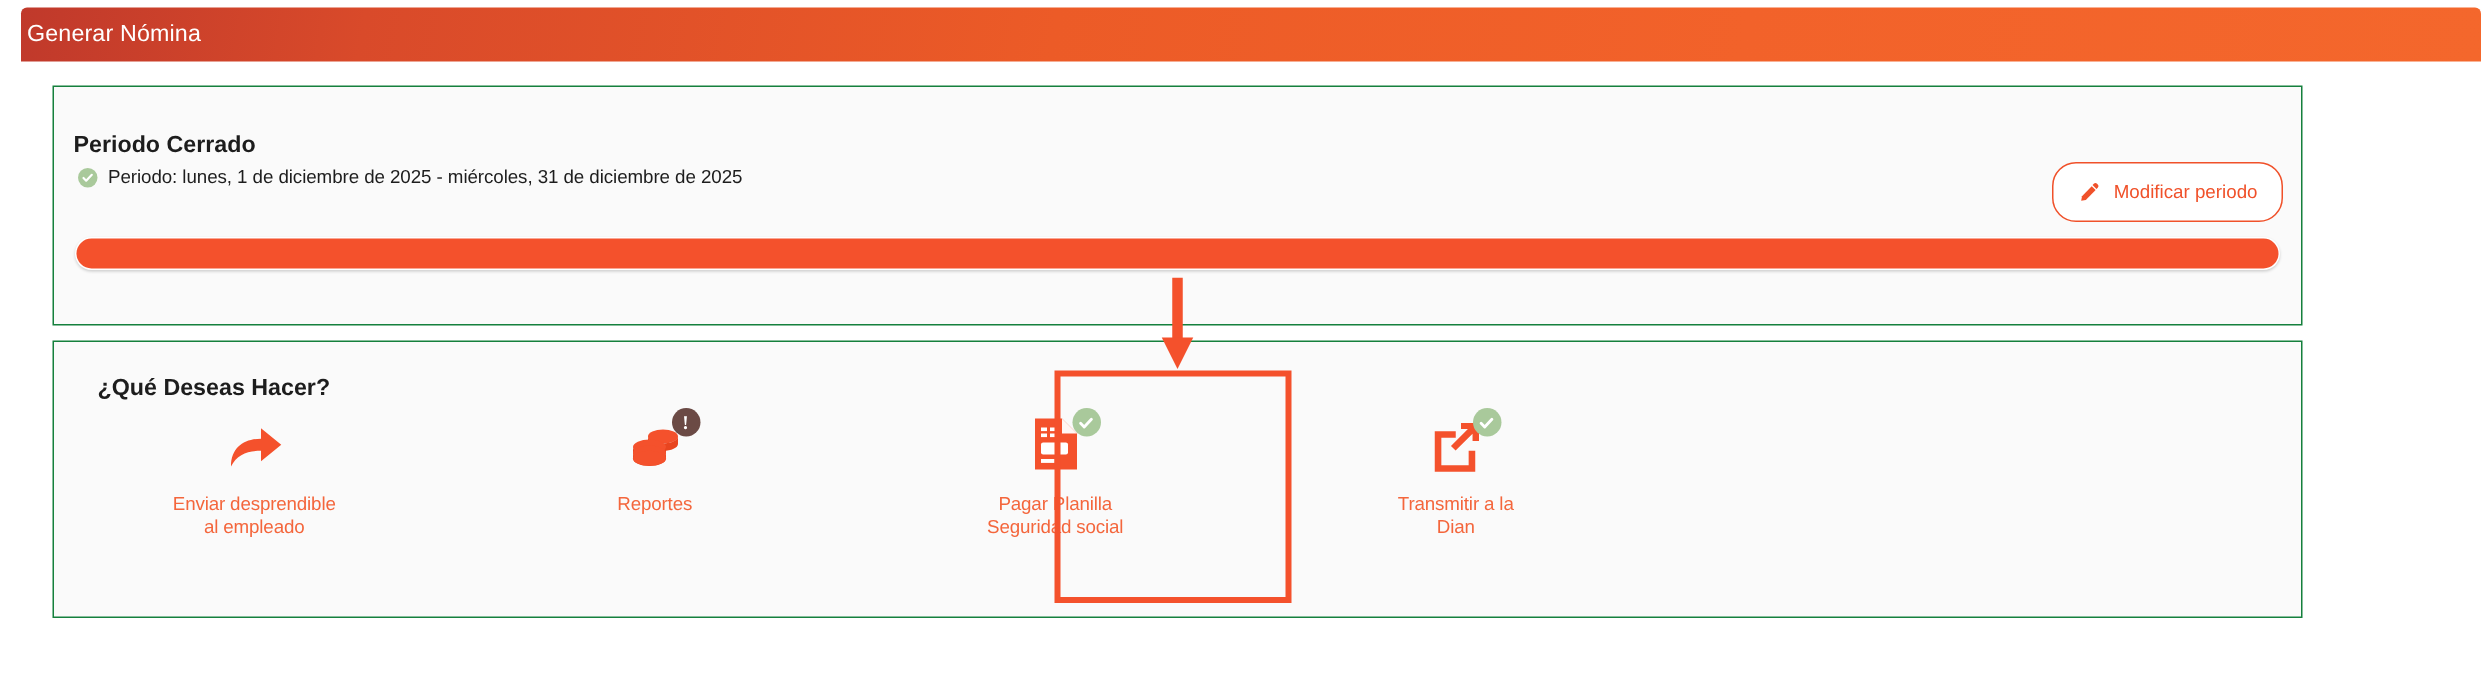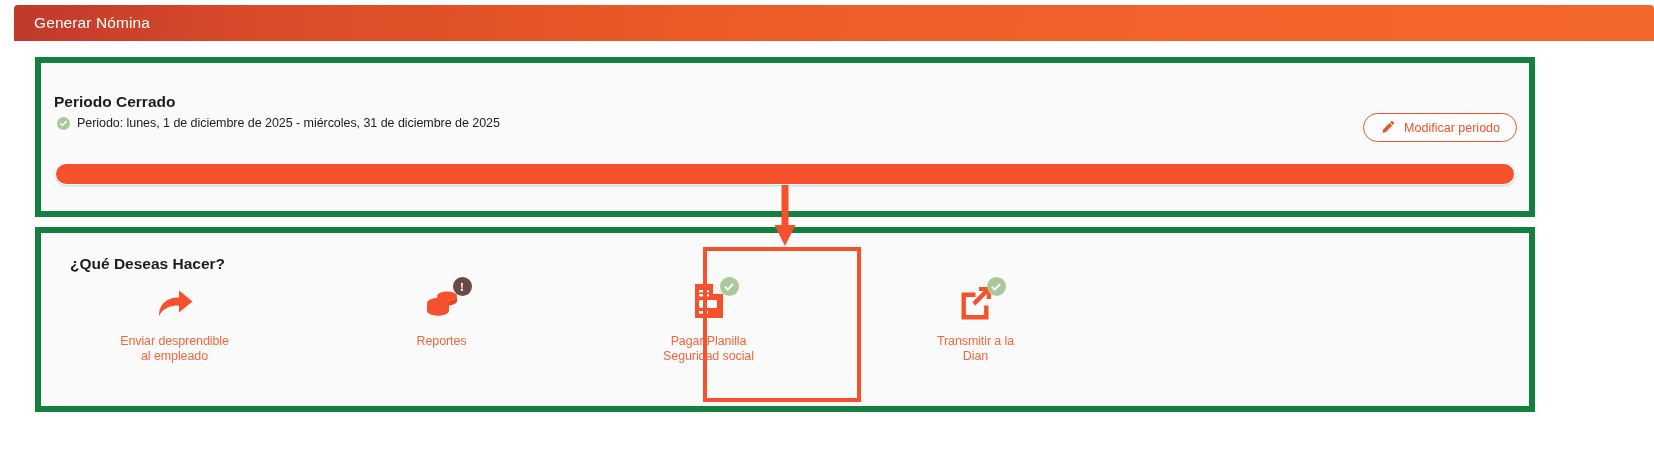--- a/index.html
+++ b/index.html
@@ -27,28 +27,28 @@
     background: linear-gradient(100deg, #c0392b 0%, #d94a2a 14%, #ec5b27 42%, #f2622a 70%, #f4672c 100%);
     border-radius: 4px 4px 0 0;
     display: flex;
     align-items: center;
   }
   .titlebar-text {
     color: #ffffff;
     font-size: 15.5px;
     font-weight: 400;
     letter-spacing: .1px;
-    padding-left: 20px;
+    padding-left: 4px;
   }
 
   
   .panel {
     position: absolute;
     background: #fafafa;
-    border: 6px solid #15803d;
+    border: 1px solid #15803d;
   }
   .panel-top {
     left: 35px;
     top: 57px;
     width: 1500px;
     height: 160px;
   }
   .panel-bottom {
     left: 35px;
     top: 227px;
@@ -89,21 +89,21 @@
     font-weight: normal;
     color: #1d1d1d;
     letter-spacing: -.05px;
   }
 
   
   .modify-btn {
     position: absolute;
     right: 12px;
     top: 50px;
-    height: 29px;
+    height: 40px;
     padding: 4px 16px;
     border: 1px solid #f0512a;
     border-radius: 16px;
     background: #ffffff;
     color: #f0512a;
     font-size: 12.5px;
     font-family: "Liberation Sans", sans-serif;
     display: inline-flex;
     align-items: center;
     gap: 9px;

